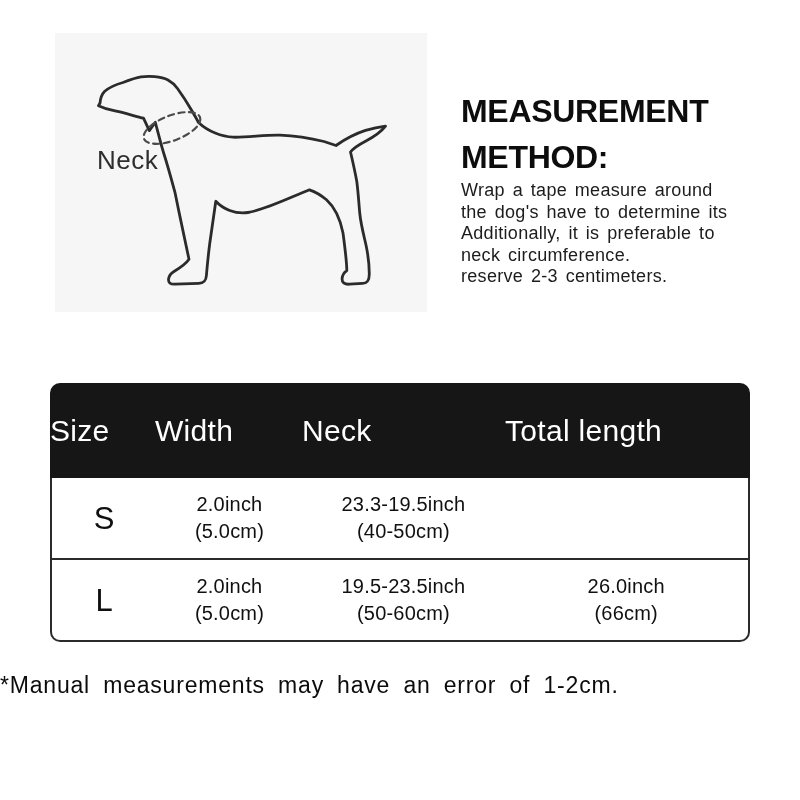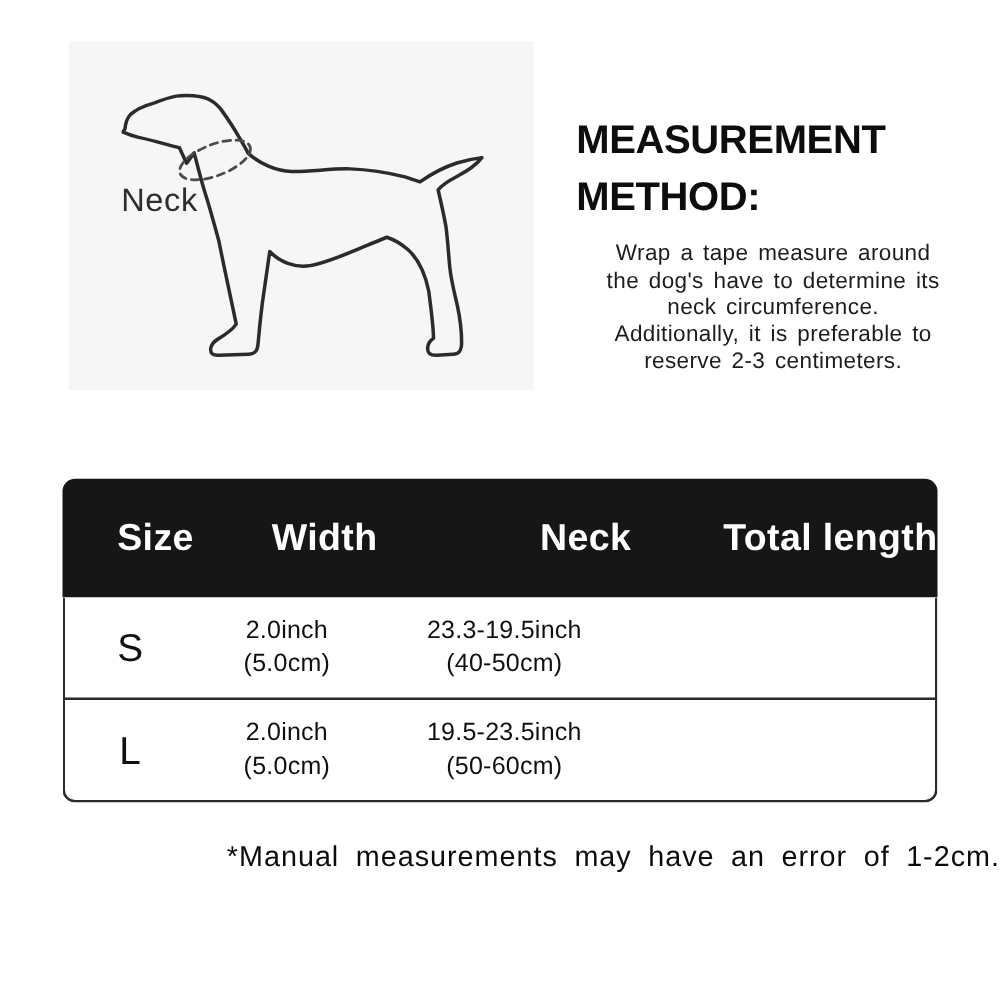--- a/index.html
+++ b/index.html
@@ -31,54 +31,54 @@
     position:absolute;left:42px;top:112px;
     font-size:26px;line-height:30px;color:#2e2e2e;letter-spacing:0.5px;
   }
 
   
   .method{position:absolute;left:461px;top:88px;width:315px;}
   .h-line{
     font-size:32px;font-weight:700;line-height:46px;color:#0d0d0d;
     letter-spacing:-0.3px;white-space:nowrap;
   }
-  .method-body{margin-top:12px;text-align:center;}
+  .method-body{margin-top:0;}
   .p-line{
     font-size:18px;line-height:21.5px;color:#1c1c1c;
     letter-spacing:0.3px;word-spacing:2.5px;white-space:nowrap;
   }
 
   
   .size-table{position:absolute;left:50px;top:383px;width:700px;}
   .thead{
     height:95px;background:var(--table-header-bg);
     border-radius:10px 10px 0 0;
     display:grid;grid-template-columns:15% 21% 29% 35%;align-items:center;
   }
   .th{
-    text-align:right;color:var(--table-header-text);
-    font-size:30px;font-weight:700;letter-spacing:0.3px;
+    text-align:left;color:var(--table-header-text);
+    font-size:30px;font-weight:400;letter-spacing:0.3px;
   }
   .tbody{
     background:#ffffff;
     border:2px solid var(--table-border);border-top:none;
     border-radius:0 0 10px 10px;
   }
   .trow{
     display:grid;grid-template-columns:15% 21% 29% 35%;
     height:80px;align-items:center;
   }
   .trow.second{border-top:2px solid var(--table-border);height:82px;}
   .td{text-align:center;font-size:20px;line-height:27px;color:#101010;letter-spacing:0.2px;}
   .td.size-cell{font-size:31px;line-height:31px;}
 
   
   .footnote{
     position:absolute;left:0;right:0;top:672px;
-    text-align:right;font-size:23px;color:#0c0c0c;
+    text-align:left;font-size:23px;color:#0c0c0c;
     letter-spacing:0.8px;word-spacing:6px;
   }
 </style>
 </head>
 <body>
 
 <div>
 
   <section class="dog-panel">
     <svg viewBox="0 0 372 279" fill="none" stroke="#2b2b2b" stroke-width="2.8" stroke-linecap="round" stroke-linejoin="round">
@@ -132,22 +132,22 @@
     </svg>
     <div class="neck-label">Neck</div>
   </section>
 
   <section class="method">
     <div class="h-line">MEASUREMENT</div>
     <div class="h-line">METHOD:</div>
     <div class="method-body">
       <div class="p-line">Wrap a tape measure around</div>
       <div class="p-line">the dog's have to determine its</div>
+      <div class="p-line">Additionally, it is preferable to</div>
       <div class="p-line">neck circumference.</div>
-      <div class="p-line">Additionally, it is preferable to</div>
       <div class="p-line">reserve 2-3 centimeters.</div>
     </div>
   </section>
 
   <section class="size-table">
     <div class="thead">
       <div class="th">Size</div>
       <div class="th">Width</div>
       <div class="th">Neck</div>
       <div class="th">Total length</div>
@@ -169,19 +169,23 @@
       <div class="trow second">
         <div class="td size-cell">L</div>
         <div class="td">
           <div>2.0inch</div>
           <div>(5.0cm)</div>
         </div>
         <div class="td">
           <div>19.5-23.5inch</div>
           <div>(50-60cm)</div>
         </div>
+        <div class="td">
+          <div>26.0inch</div>
+          <div>(66cm)</div>
+        </div>
       </div>
     </div>
   </section>
 
   <div class="footnote">*Manual measurements may have an error of 1-2cm.</div>
 
 </div>
 
 </body></html>

